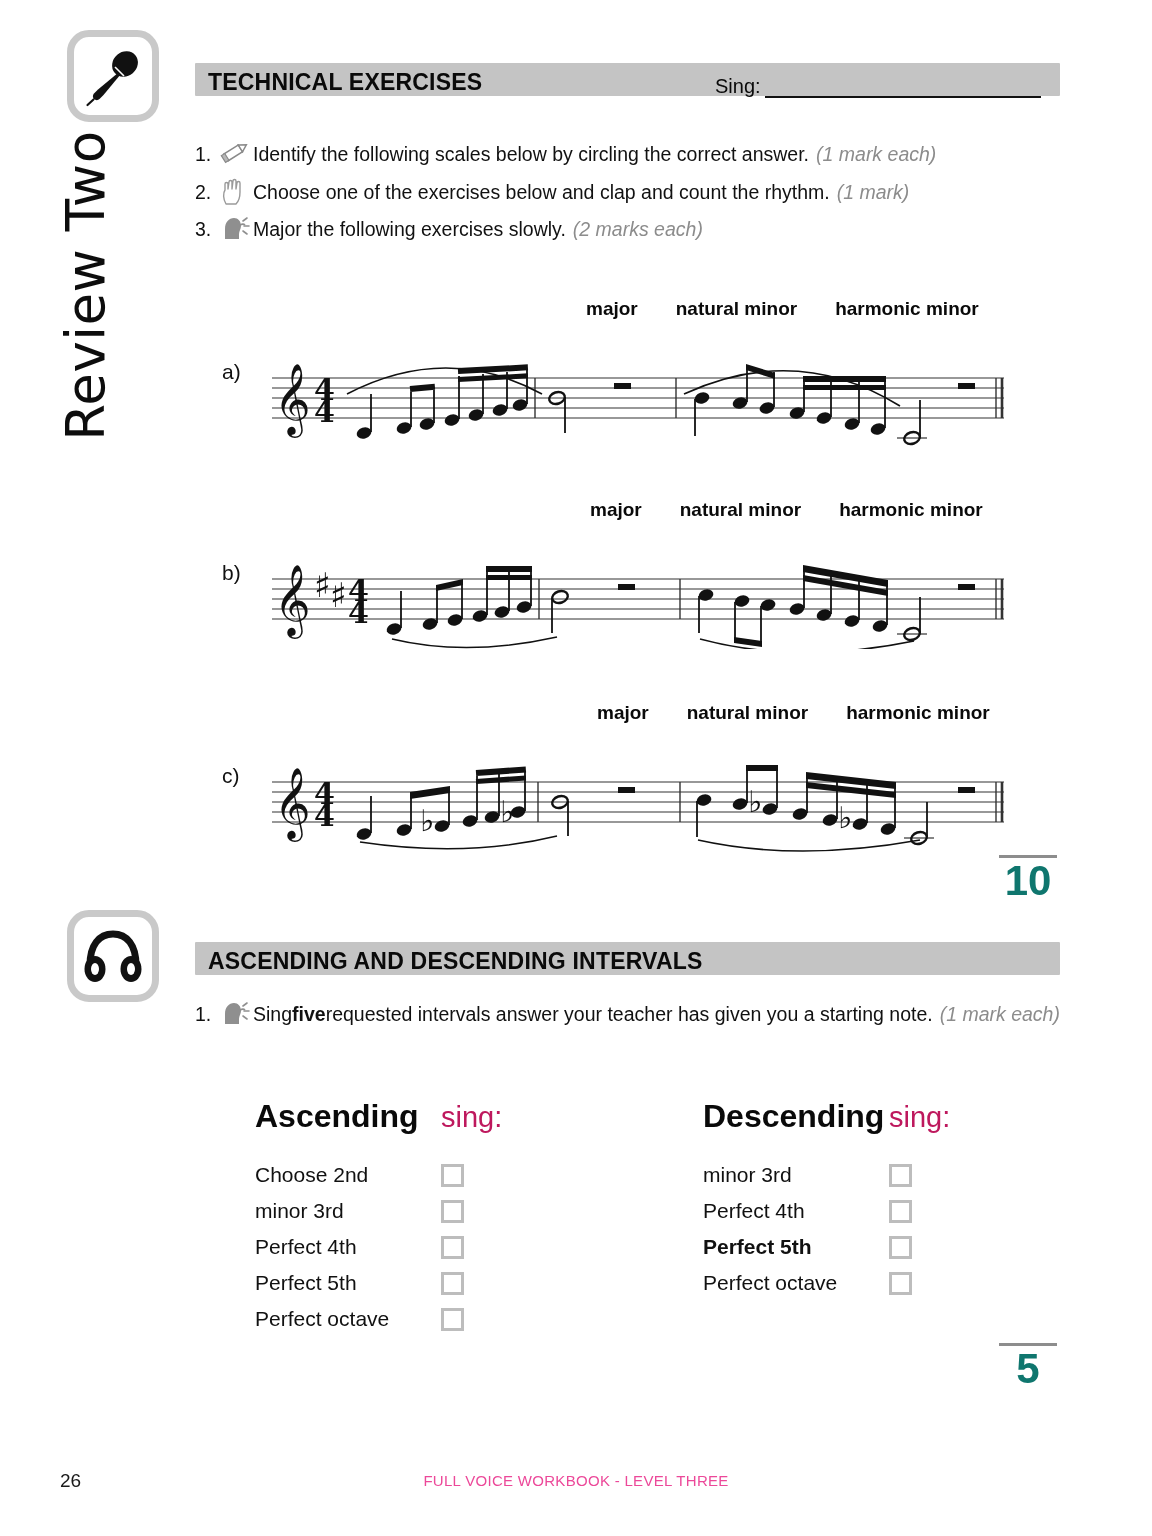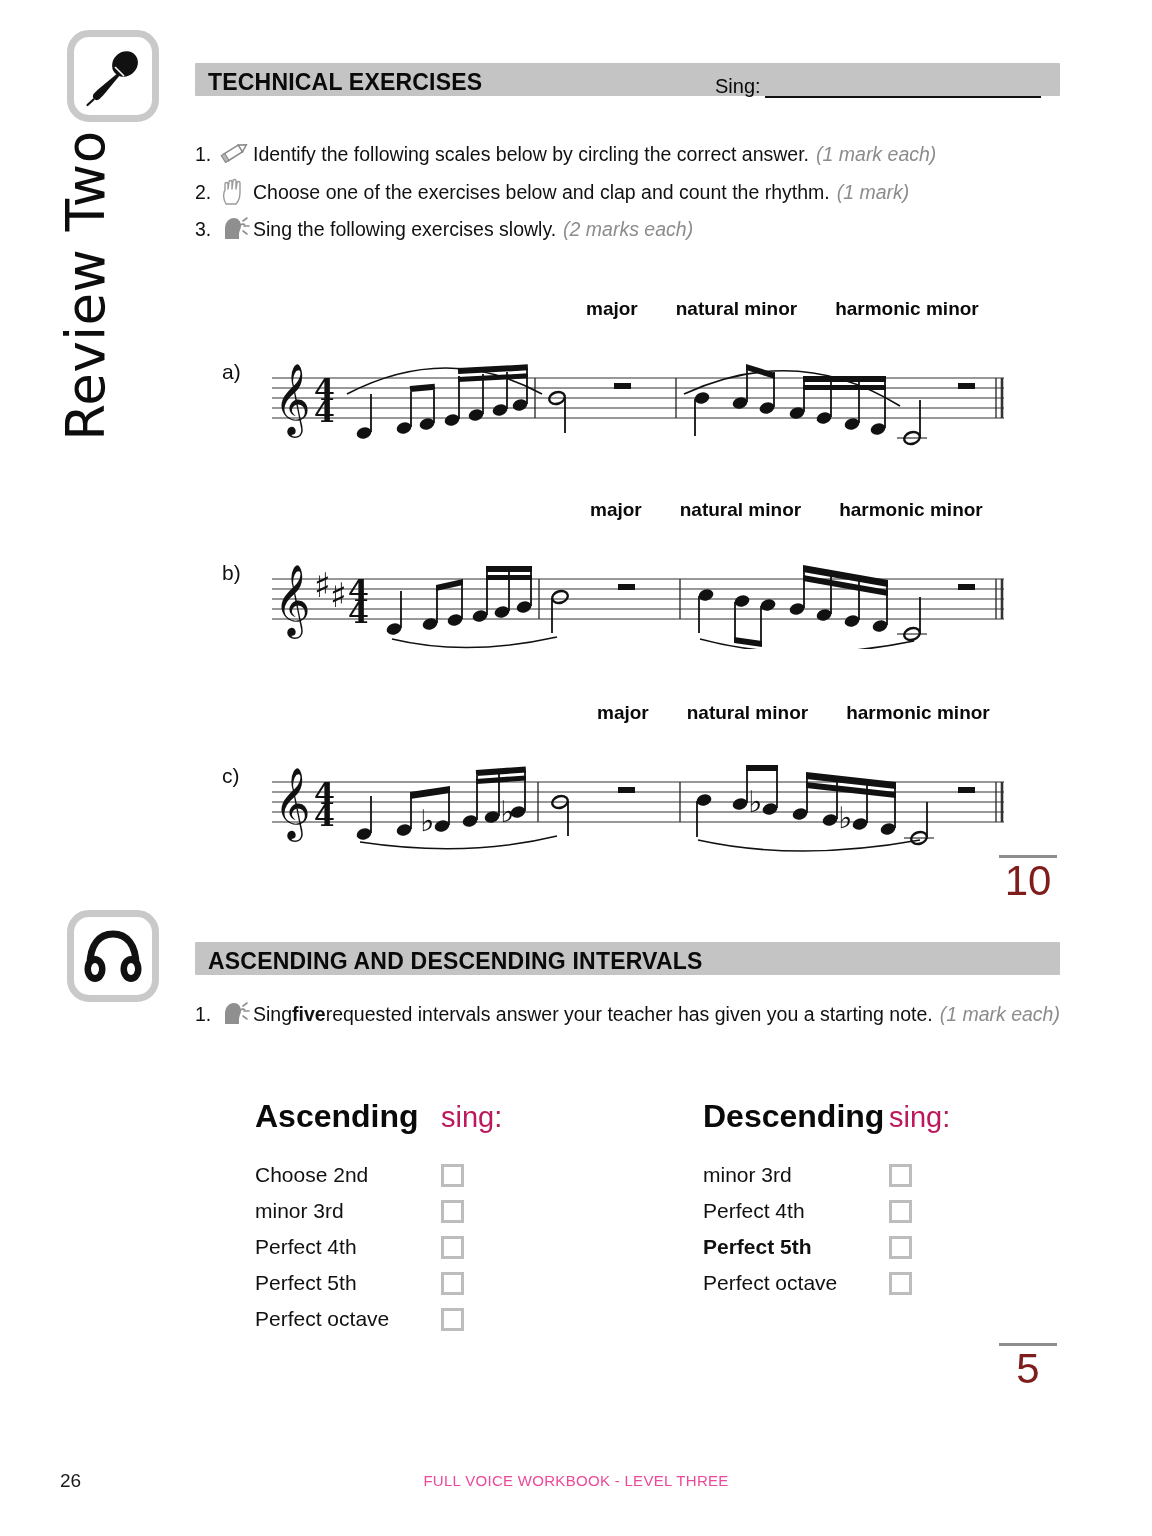--- a/index.html
+++ b/index.html
@@ -141,22 +141,22 @@
     text-align: center;
     width: 80px;
   }
   .score-line {
     border-top: 3px solid #8d8d8d;
     width: 58px;
     margin: 0 auto 2px auto;
   }
   .score-num {
     font-size: 42px;
-    font-weight: normal;
-    color: #7f1d1d;
+    font-weight: bold;
+    color: #0f766e;
     line-height: 1;
   }
 
   
   .int-col { position: absolute; }
   .int-head {
     display: flex;
     align-items: baseline;
     margin-bottom: 22px;
   }
@@ -270,21 +270,21 @@
 
 <div class="instr" style="left:195px; top:218px;">
   <span class="num">3.</span>
   <span class="icon-slot">
     <svg width="34" height="26" viewBox="0 0 34 26">
       <path d="M6 24 L6 14 C6 7 10 3 15 3 C19 3 22 6 22 11 C22 14 20 16 20 19 L20 24 Z" fill="#8f8f8f"></path>
       <path d="M21 10 C23 9 25 9 26 10" stroke="#8f8f8f" stroke-width="1.6" fill="none"></path>
       <path d="M24 6 L28 3 M25 11 L30 11 M24 16 L28 19" stroke="#8f8f8f" stroke-width="1.6" fill="none" stroke-linecap="round"></path>
     </svg>
   </span>
-  <span class="txt">Sing the following exercises slowly.</span>
+  <span class="txt">Major the following exercises slowly.</span>
   <span class="marks">(2 marks each)</span>
 </div>
 
 <div class="system" style="left:222px; top:298px; width:790px; height:150px;">
   <span class="sys-label">a)</span>
   <div class="answers" style="left:364px;">
     <span>major</span>
     <span>natural minor</span>
     <span>harmonic minor</span>
   </div>

